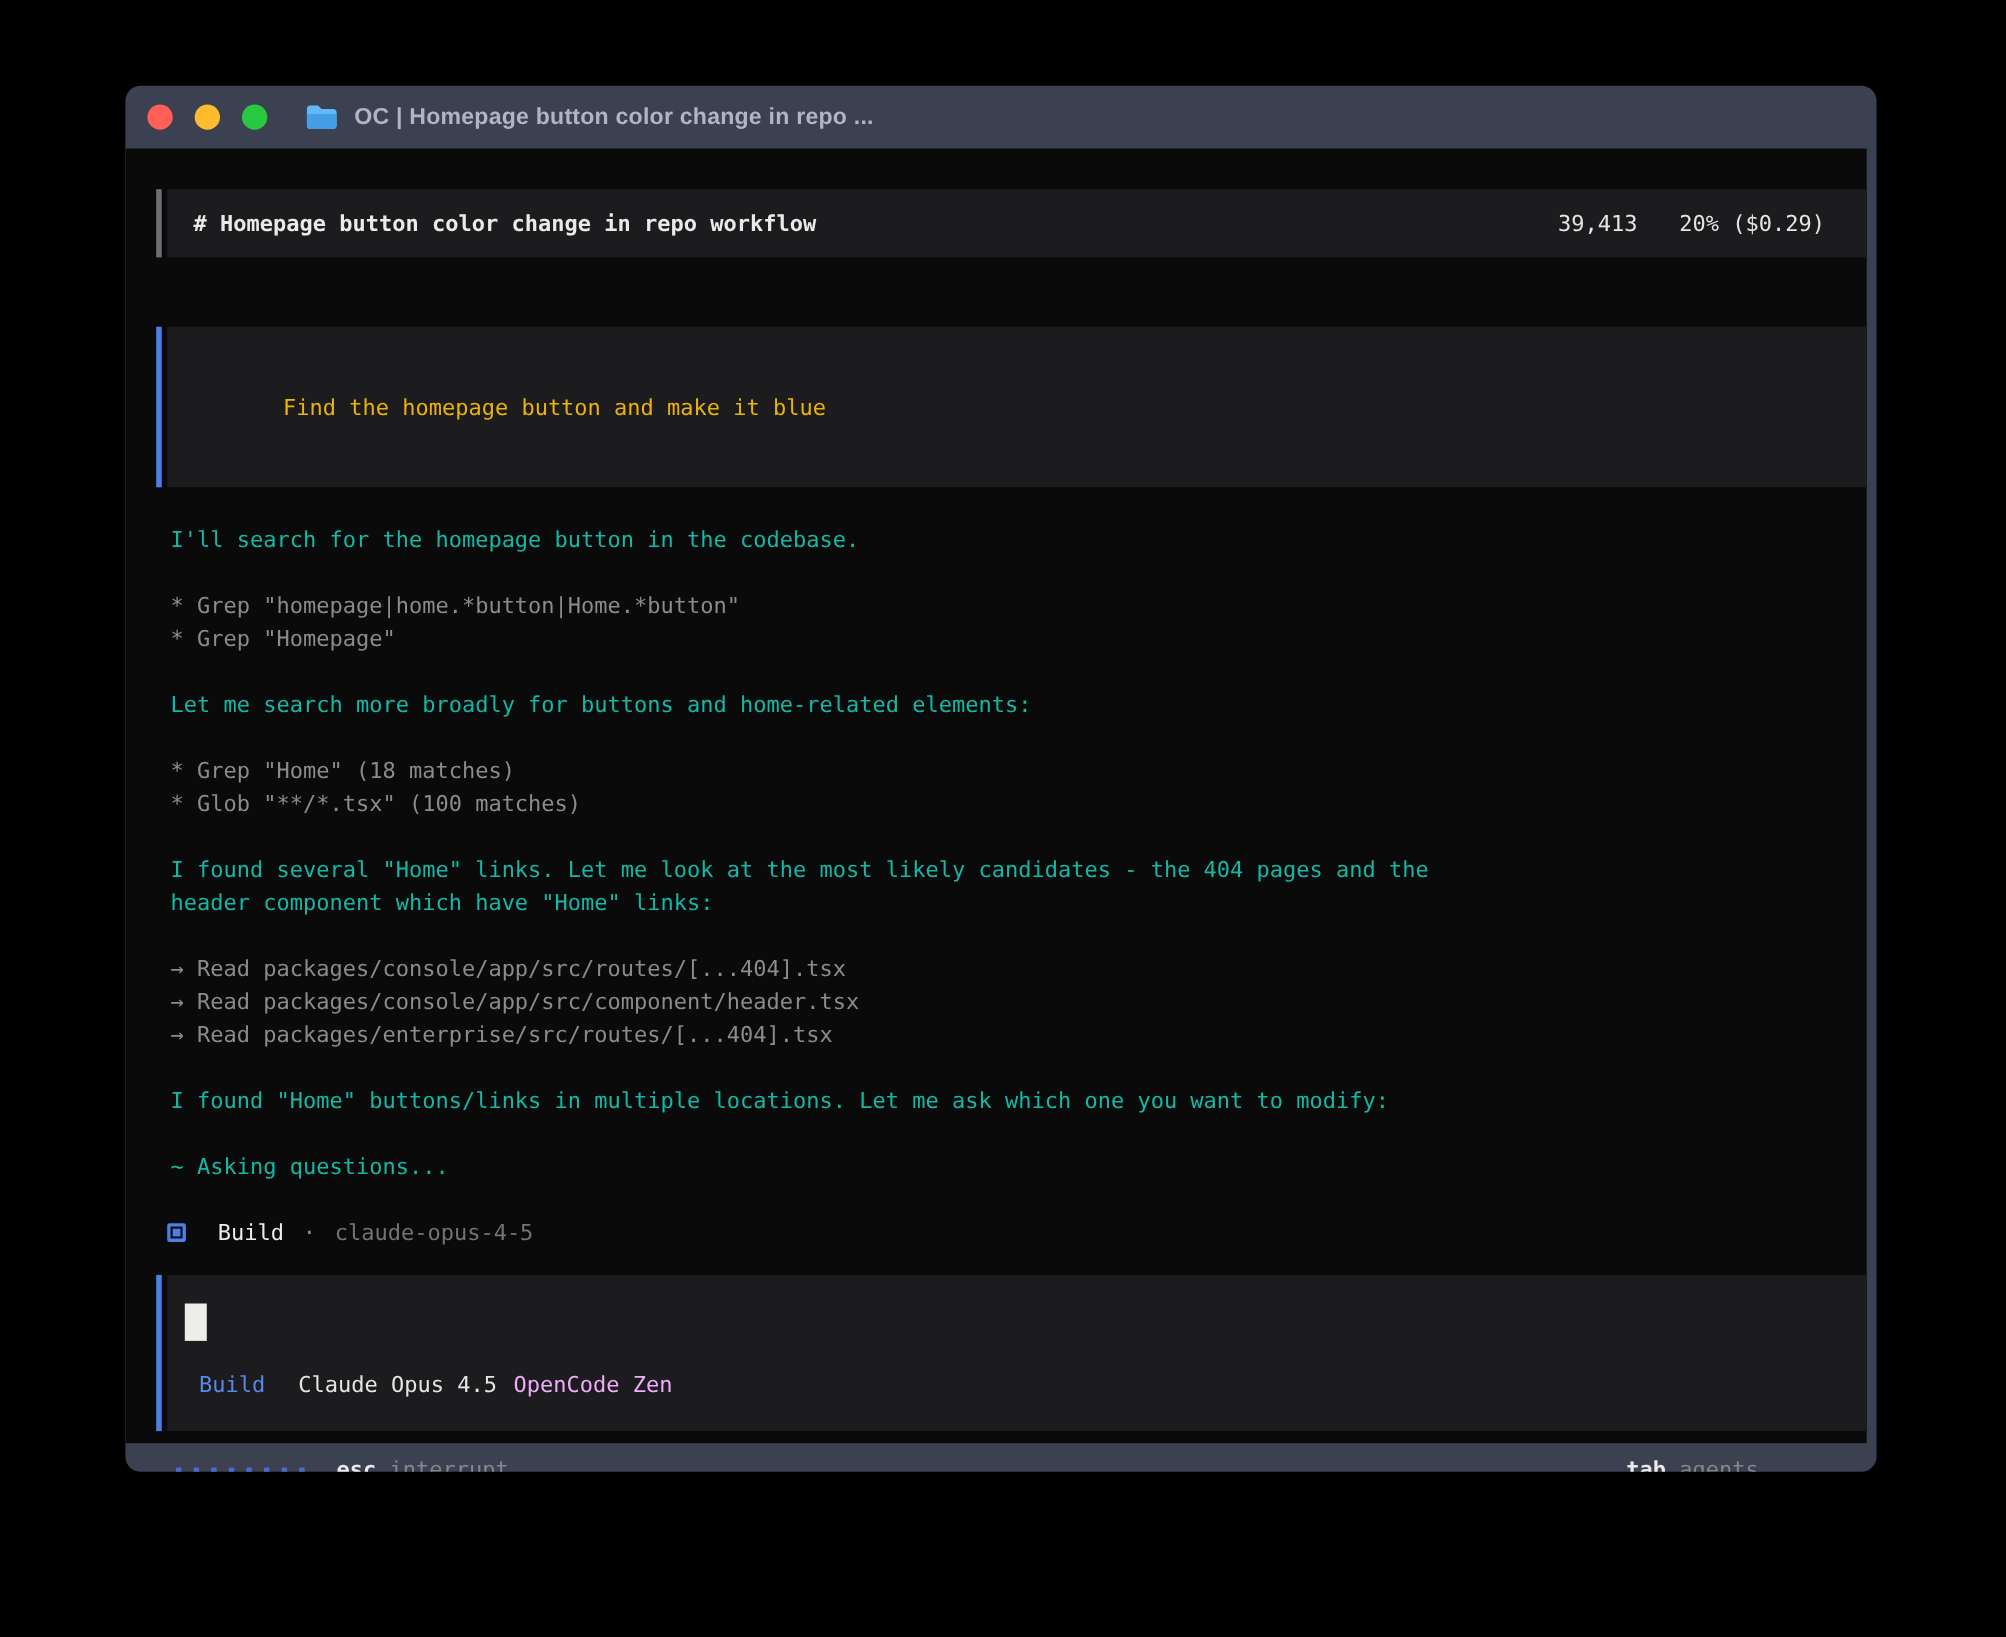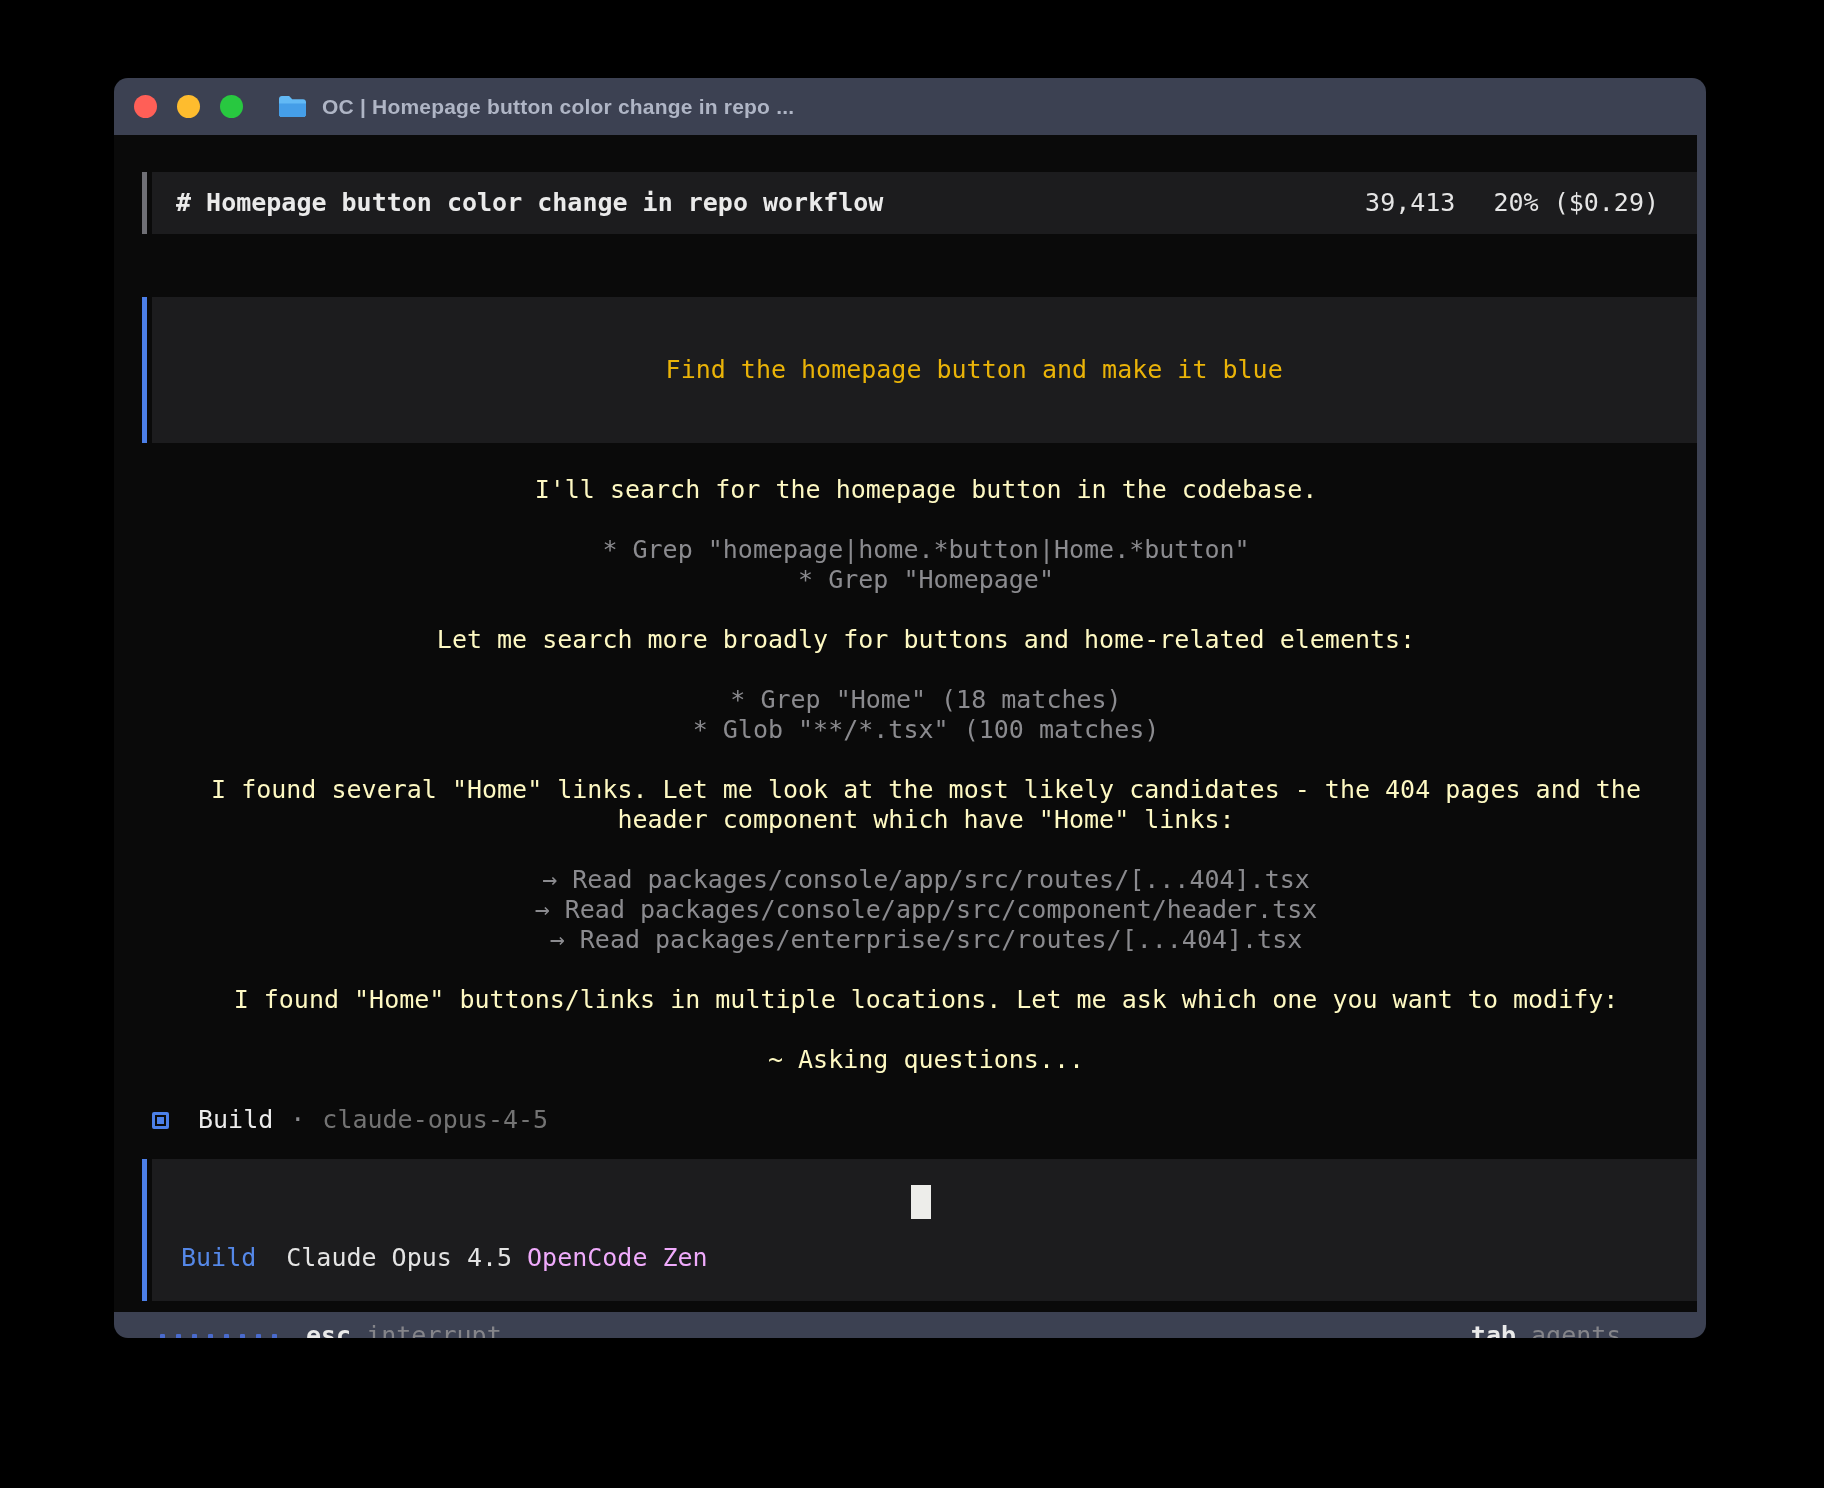--- a/index.html
+++ b/index.html
@@ -19,33 +19,33 @@
   .light.red{background:#FF5F57;}
   .light.yellow{background:#FEBC2E;}
   .light.green{background:#28C840;}
   .folder{margin-left:33px;display:flex;align-items:center;}
   .win-title{margin-left:13px;font:700 21px "Liberation Sans",sans-serif;color:#AFB5C5;letter-spacing:.2px;
     white-space:nowrap;overflow:hidden;}
   
   .term{
     position:absolute;left:0;right:9px;top:57px;bottom:26px;background:#0A0A0A;
     padding:37px 0 0 28px;box-sizing:border-box;
-    font-size:25px;line-height:30px;color:#E4E4E4;text-align:center;
+    font-size:20px;line-height:30px;color:#E4E4E4;
   }
   .block{position:relative;background:#1C1C1E;margin-left:10px;}
   .block::before{content:"";position:absolute;left:-10px;top:0;width:5px;height:100%;}
   .block.grayb::before{background:#6F6F75;}
   .block.blueb::before{background:#4C7FE8;}
   .session-header{height:62px;display:flex;align-items:center;padding:0 38px 0 24px;box-sizing:border-box;}
   .sh-title{font-weight:700;color:#EAEAEA;white-space:pre;}
   .sh-stats{margin-left:auto;display:flex;gap:38px;color:#e5e5e5;white-space:pre;}
   .user-msg{margin-top:63px;padding:28px 24px 28px 33px;color:#eab308;white-space:pre;}
   .transcript{margin-top:32px;padding-left:13px;}
   .t-line{height:30px;white-space:pre;}
-  .seg-white{color:#fef9c3;}
+  .seg-white{color:#14b8a6;}
   .seg-gray{color:#8B8B8F;}
   .agent-row{height:30px;display:flex;align-items:center;padding-left:10px;margin-top:0;}
   .sq-icon{width:17px;height:17px;border:3px solid #4C80E8;border-radius:2px;box-sizing:border-box;
     display:flex;align-items:center;justify-content:center;}
   .sq-icon i{display:block;width:7px;height:7px;background:#4C80E8;}
   .agent-name{margin-left:29px;color:#ECECEC;}
   .agent-sep{margin-left:17px;color:#8B8B8F;}
   .agent-model{margin-left:17px;color:#737373;}
   
   .input-box{margin-top:24px;padding:26px 24px 28px 16px;}

